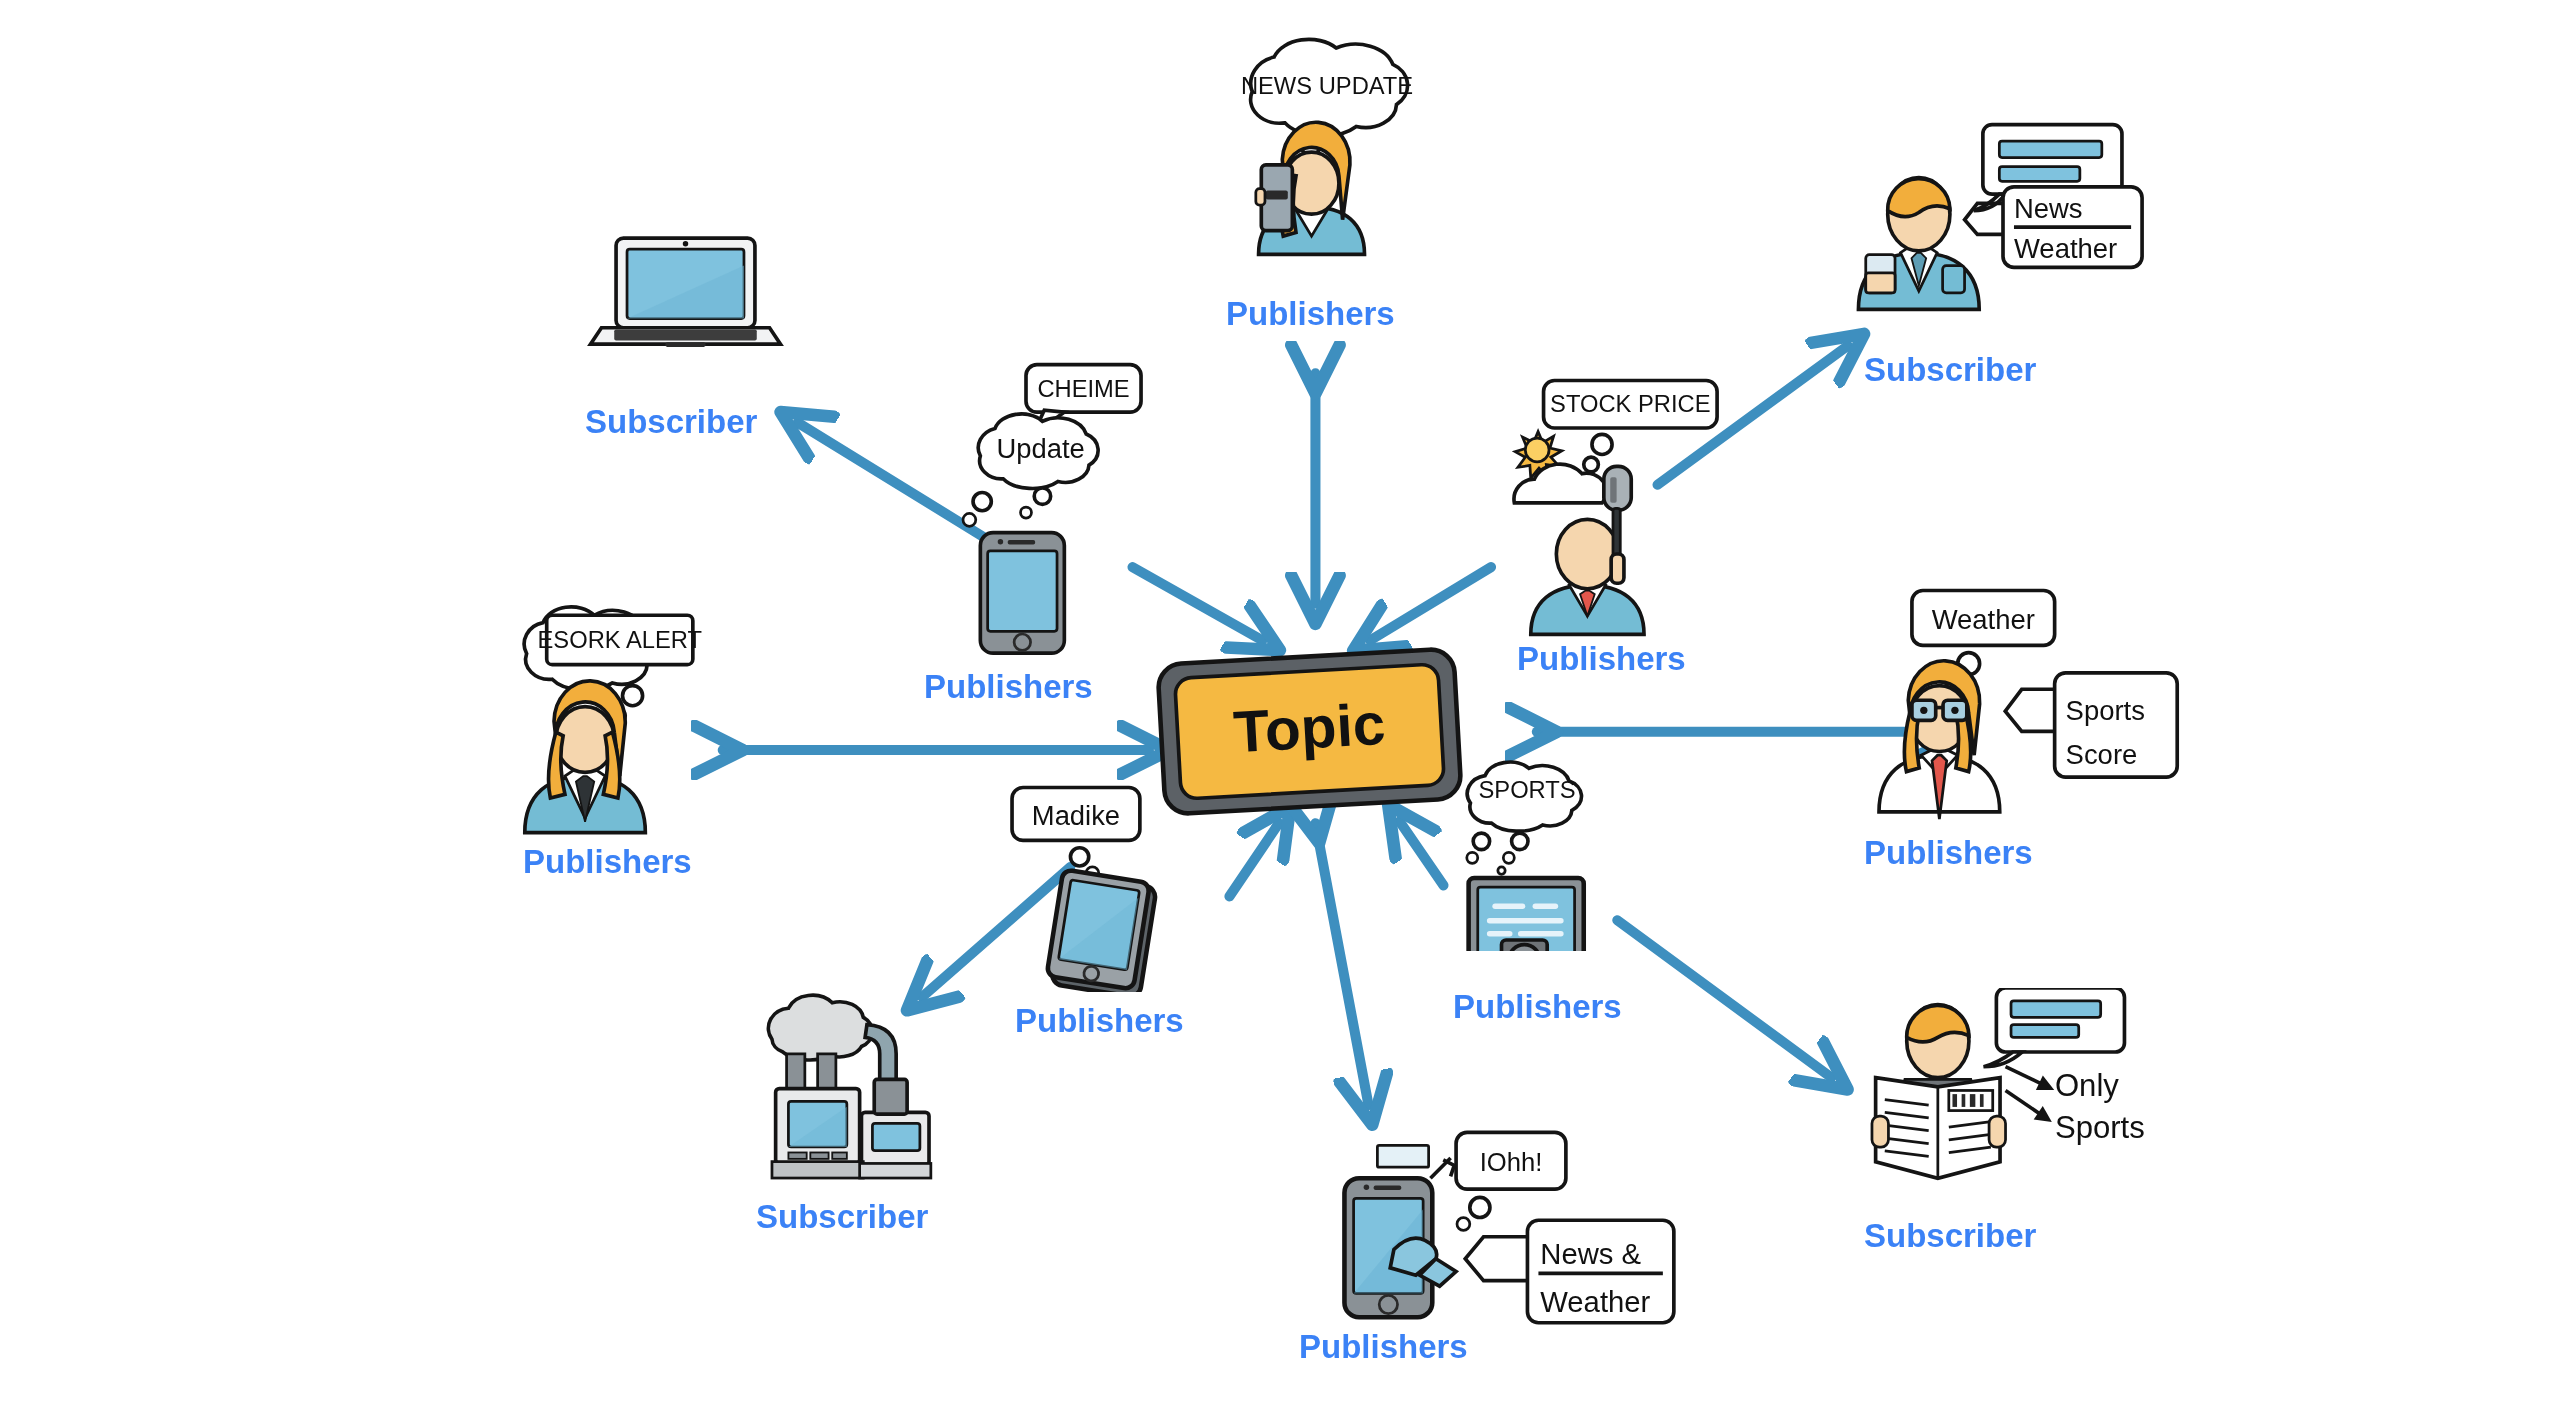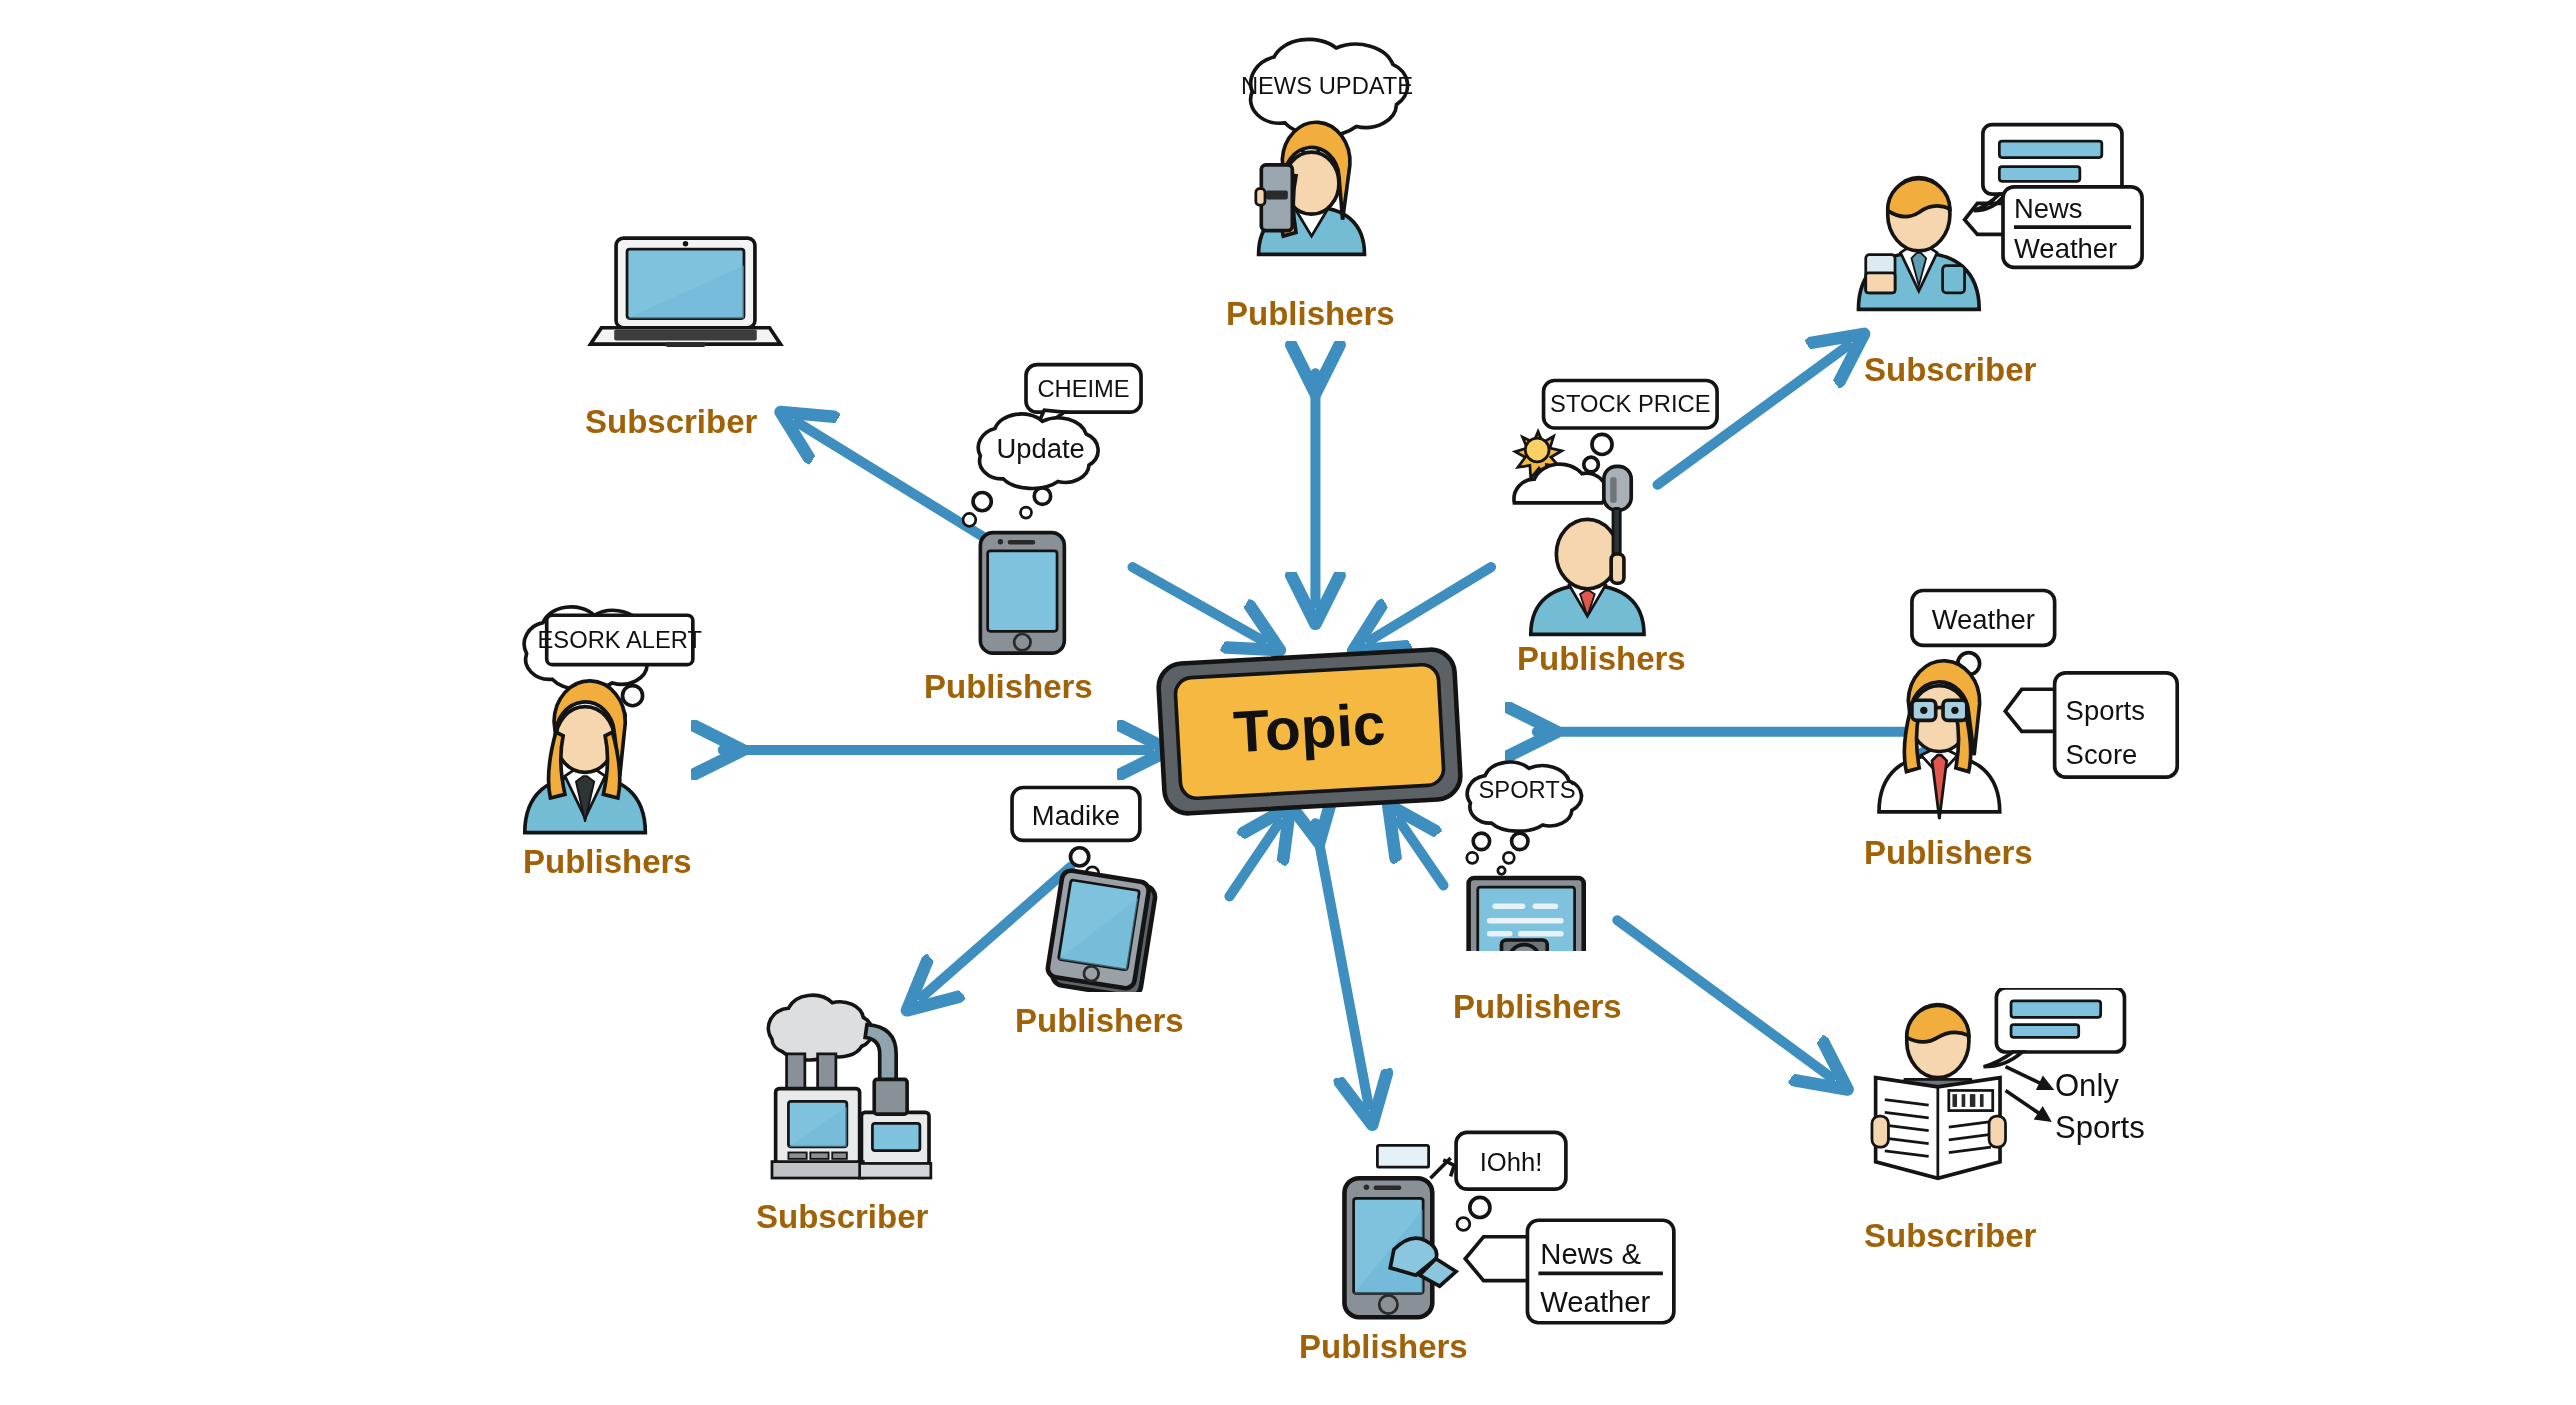--- a/index.html
+++ b/index.html
@@ -1,20 +1,20 @@
 <!DOCTYPE html>
 <html style="font-size:14.6px"><head>
 <meta charset="utf-8">
 <style>
   html,body{margin:0;padding:0;background:#ffffff;}
   body{width:2576px;height:1405px;overflow:hidden;font-family:"Liberation Sans",sans-serif;}
   #stage{position:relative;width:2576px;height:1405px;background:#fff;}
   svg.layer{position:absolute;left:0;top:0;width:2576px;height:1405px;}
   .node{position:absolute;}
-  .caption{position:absolute;font-family:"Liberation Sans",sans-serif;font-weight:700;color:#a16207;white-space:nowrap;}
+  .caption{position:absolute;font-family:"Liberation Sans",sans-serif;font-weight:700;color:#3b82f6;white-space:nowrap;}
 </style>
 </head>
 <body>
 
 <div id="stage">
 
   <svg class="layer" viewBox="0 0 2816 1536">
     <defs>
       <marker id="ah" markerWidth="6" markerHeight="6" refX="3.2" refY="3" orient="auto">
         <path d="M0.4,0.6 L5.2,3 L0.4,5.4" fill="none" stroke="#3E8FBF" stroke-width="1.25" stroke-linecap="round" stroke-linejoin="round"></path>

